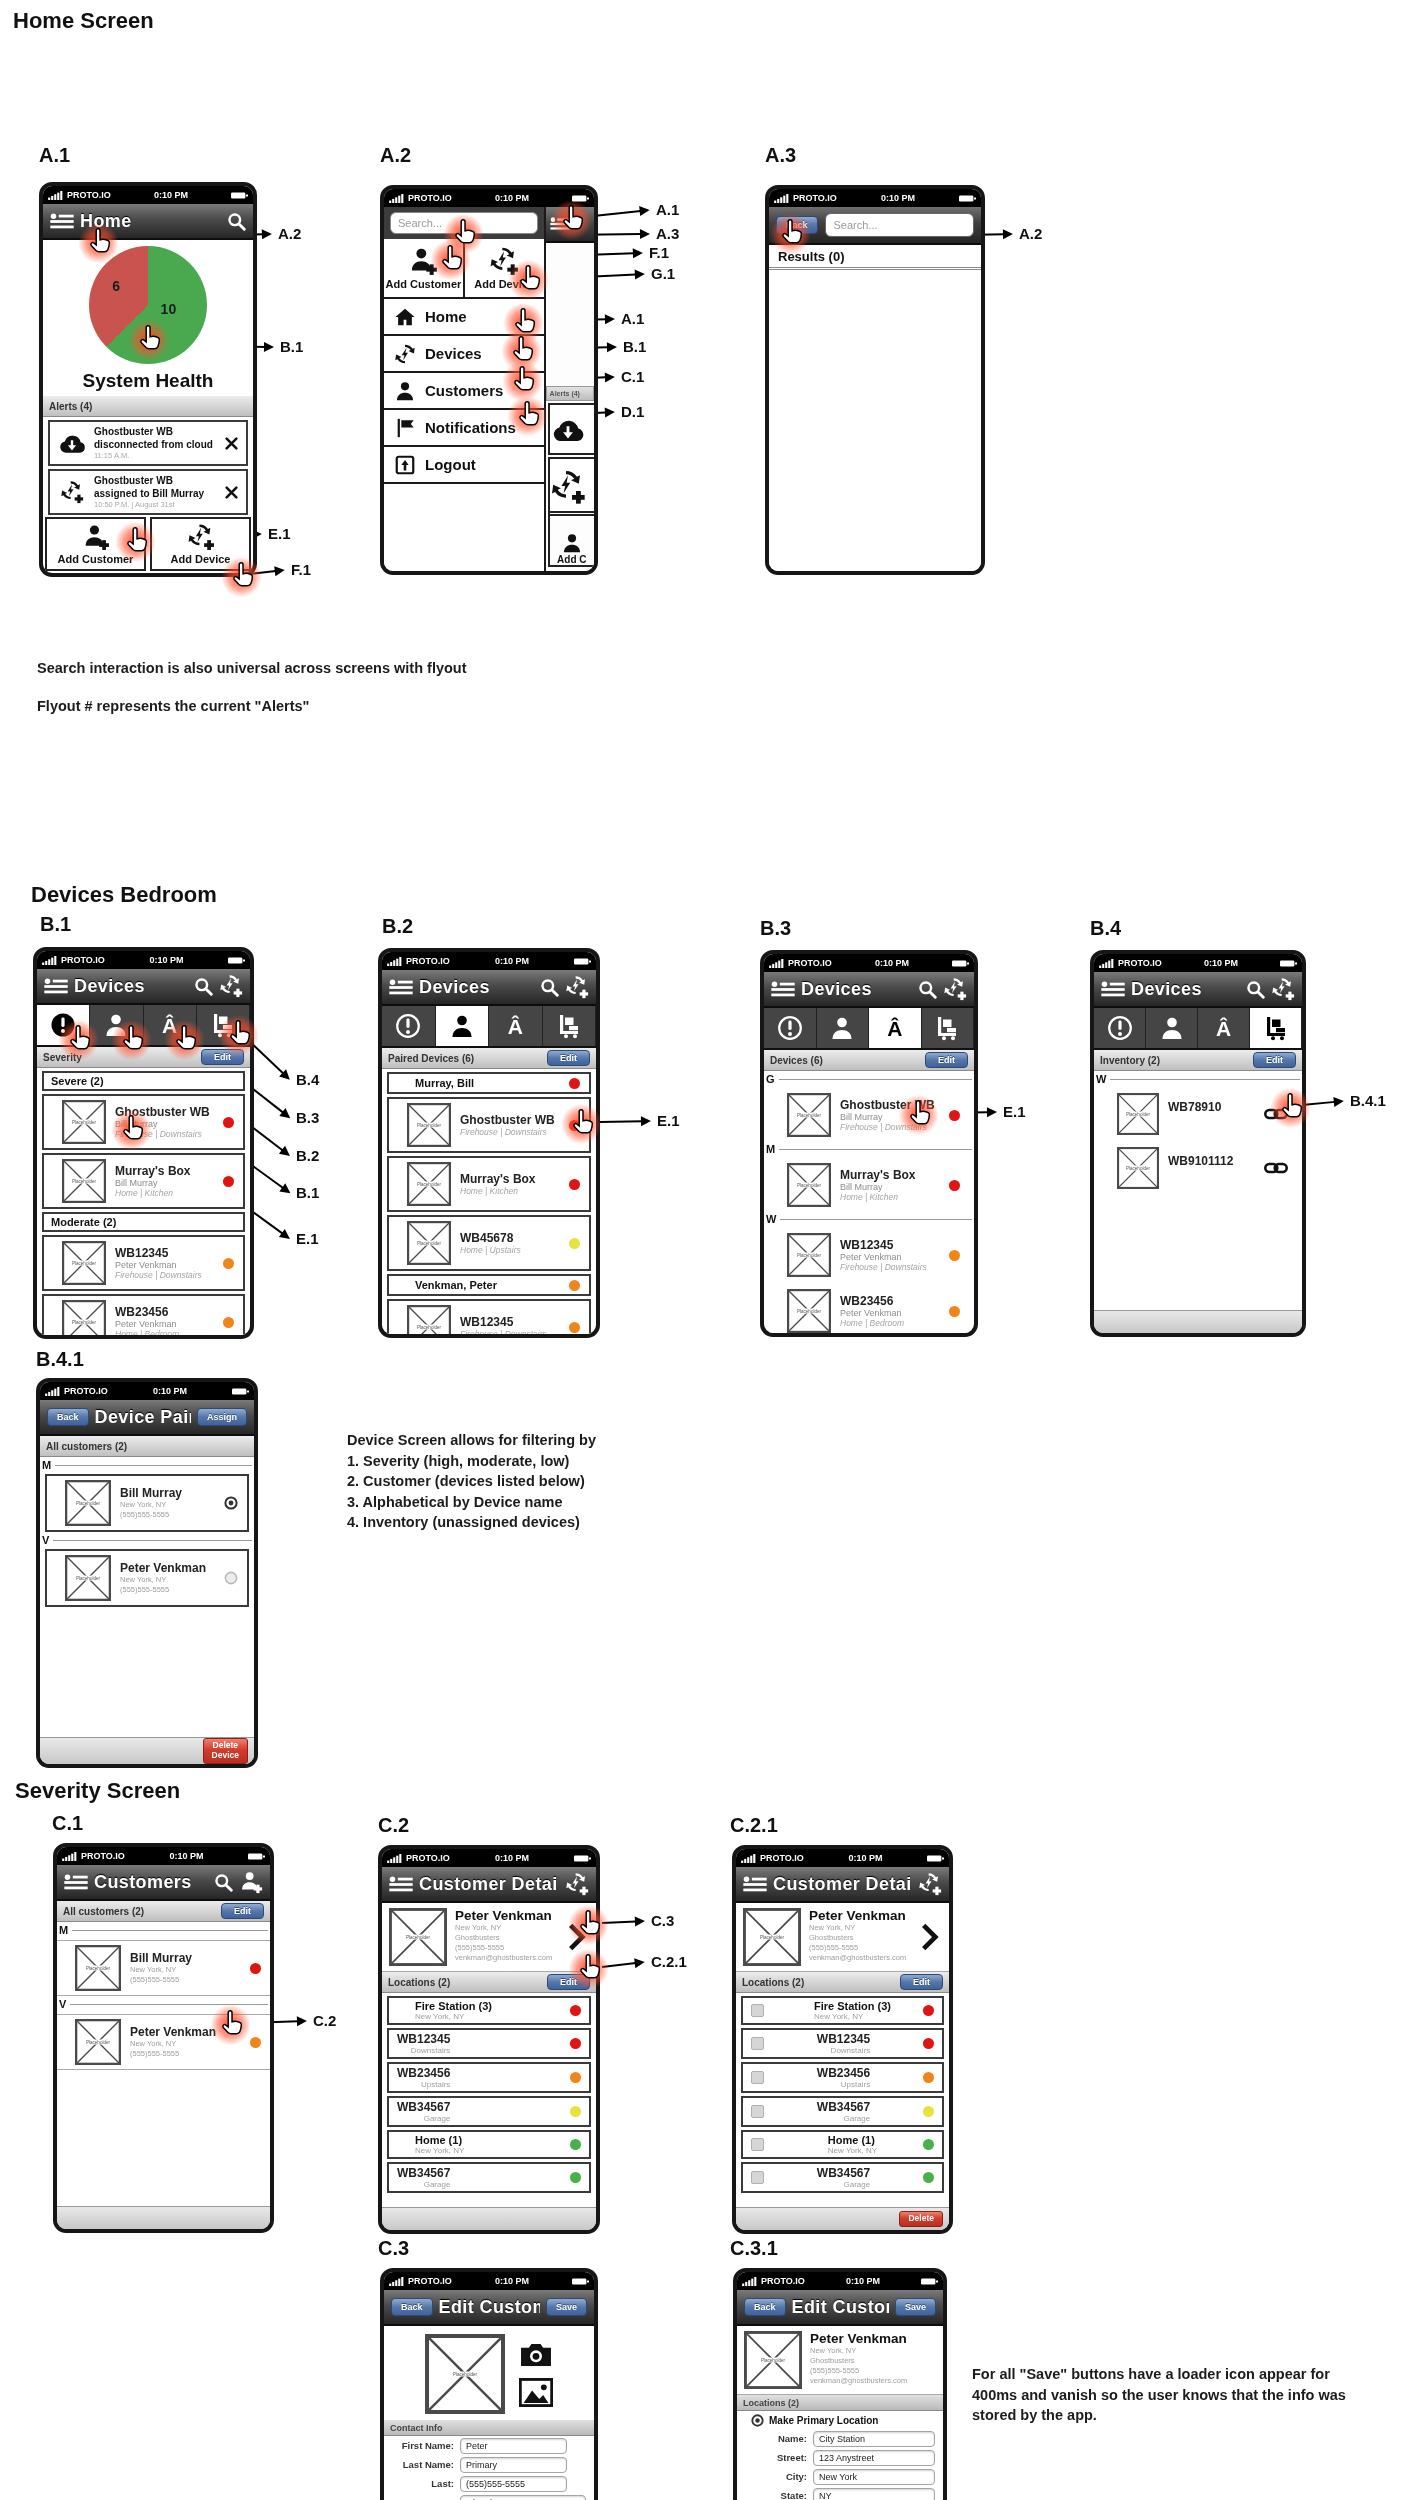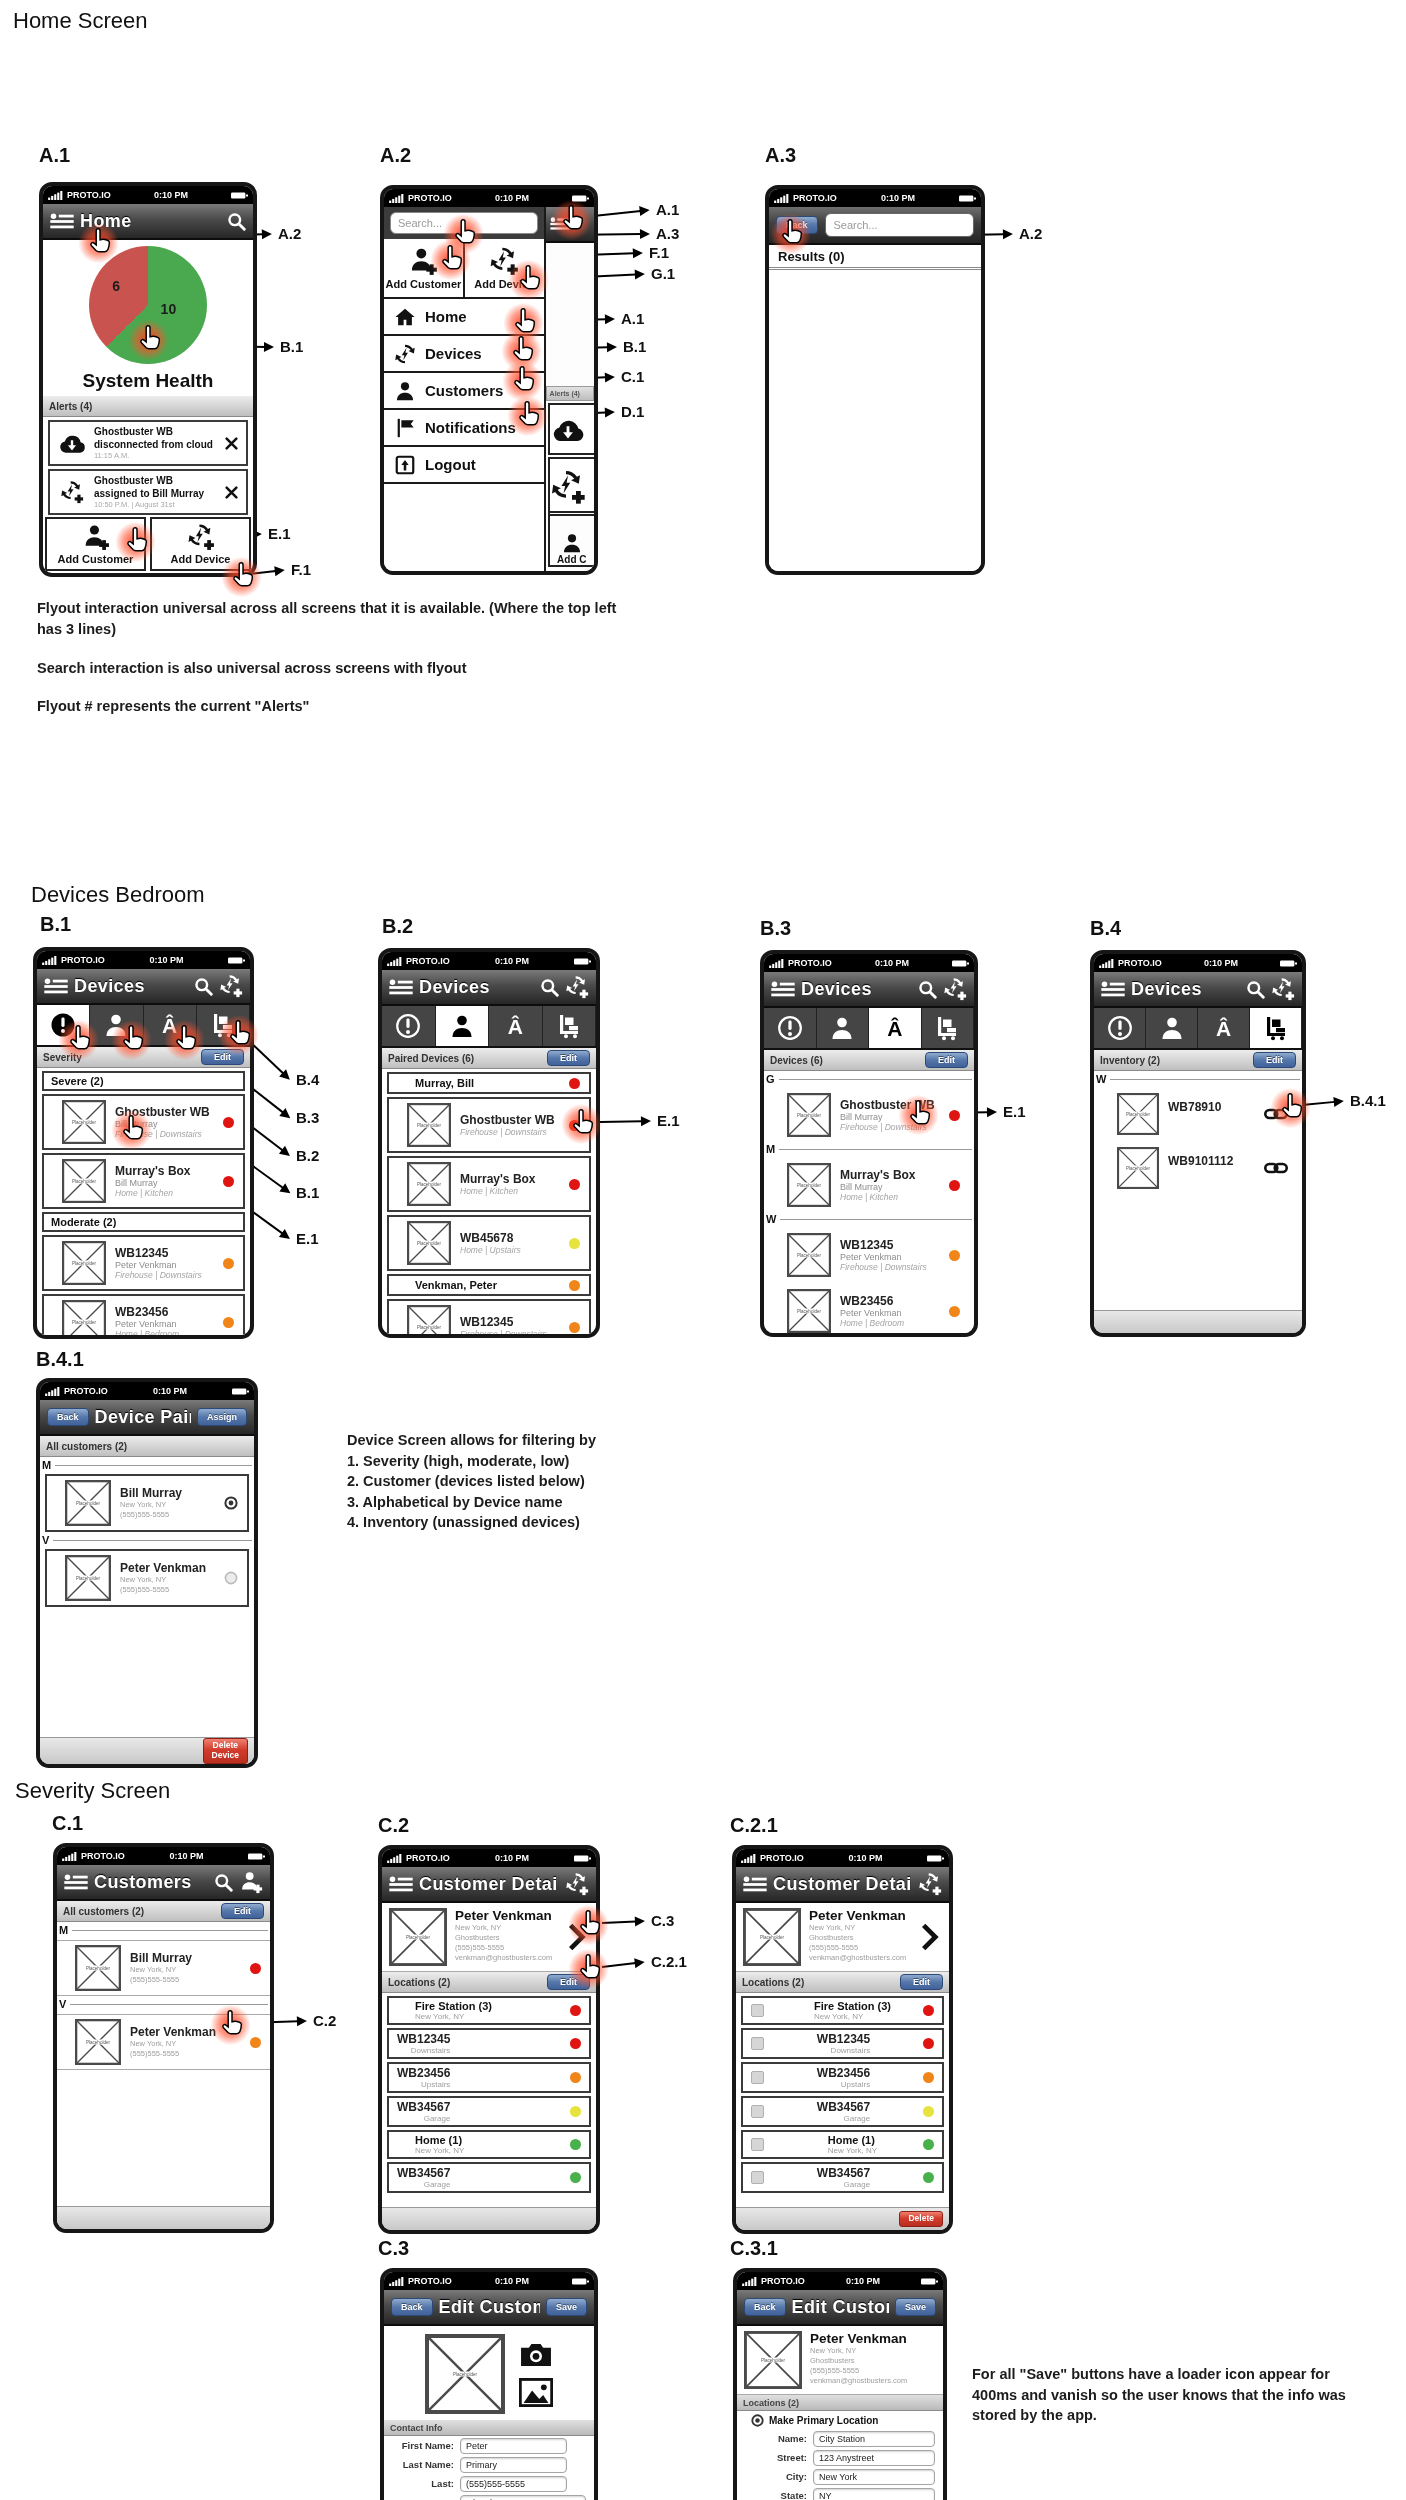--- a/index.html
+++ b/index.html
@@ -1,18 +1,18 @@
 <!DOCTYPE html>
 <html><head>
 <meta charset="utf-8">
 <style>
   html,body{margin:0;padding:0;background:#fff;}
   .page{position:relative;width:1406px;height:2500px;background:#fff;overflow:hidden;
         font-family:"Liberation Sans",sans-serif;color:#111;}
-  .heading{position:absolute;font-size:22px;font-weight:normal;white-space:pre;}
+  .heading{position:absolute;font-size:22px;font-weight:bold;white-space:pre;}
   .phone-label{position:absolute;font-size:20px;font-weight:bold;}
   .note{position:absolute;font-size:14.5px;font-weight:bold;line-height:1.42;white-space:pre-line;color:#1c1c1c;}
   .flow-label{position:absolute;font-size:15px;font-weight:bold;}
   .arrow{position:absolute;height:2.4px;background:#000;transform-origin:0 50%;}
   .arrow::after{content:"";position:absolute;right:-9px;top:50%;transform:translateY(-50%);
         border-left:10px solid #000;border-top:5px solid transparent;border-bottom:5px solid transparent;}
   .cursor{position:absolute;width:38px;height:38px;transform:translate(-46%,-42%);pointer-events:none;z-index:60;}
   .cursor .glow{position:absolute;left:-4px;top:-2px;width:40px;height:40px;border-radius:50%;
         background:radial-gradient(circle,rgba(255,60,30,.95) 0%,rgba(255,80,45,.55) 42%,rgba(255,90,60,0) 72%);}
   .cursor svg{position:relative;width:27px;height:27px;margin:2px 0 0 4px;}
@@ -1450,22 +1450,20 @@
     <div class="phone-label" style="left: 40px; top: 913px;">B.1</div>
     <div class="phone-label" style="left: 382px; top: 915px;">B.2</div>
     <div class="phone-label" style="left: 760px; top: 917px;">B.3</div>
     <div class="phone-label" style="left: 1090px; top: 917px;">B.4</div>
     <div class="phone-label" style="left: 36px; top: 1348px;">B.4.1</div>
     <div class="phone-label" style="left: 52px; top: 1812px;">C.1</div>
     <div class="phone-label" style="left: 378px; top: 1814px;">C.2</div>
     <div class="phone-label" style="left: 730px; top: 1814px;">C.2.1</div>
     <div class="phone-label" style="left: 378px; top: 2237px;">C.3</div>
     <div class="phone-label" style="left: 730px; top: 2237px;">C.3.1</div>
-    <div class="note" style="left: 37px; top: 598px;">Flyout interaction universal across all screens that it is available. (Where the top left
-has 3 lines)</div>
     <div class="note" style="left: 37px; top: 658px;">Search interaction is also universal across screens with flyout</div>
     <div class="note" style="left: 37px; top: 696px;">Flyout # represents the current "Alerts"</div>
     <div class="note" style="left: 347px; top: 1430px;">Device Screen allows for filtering by
 1. Severity (high, moderate, low)
 2. Customer (devices listed below)
 3. Alphabetical by Device name
 4. Inventory (unassigned devices)</div>
     <div class="note" style="left: 972px; top: 2364px;">For all "Save" buttons have a loader icon appear for
 400ms and vanish so the user knows that the info was
 stored by the app.</div>

